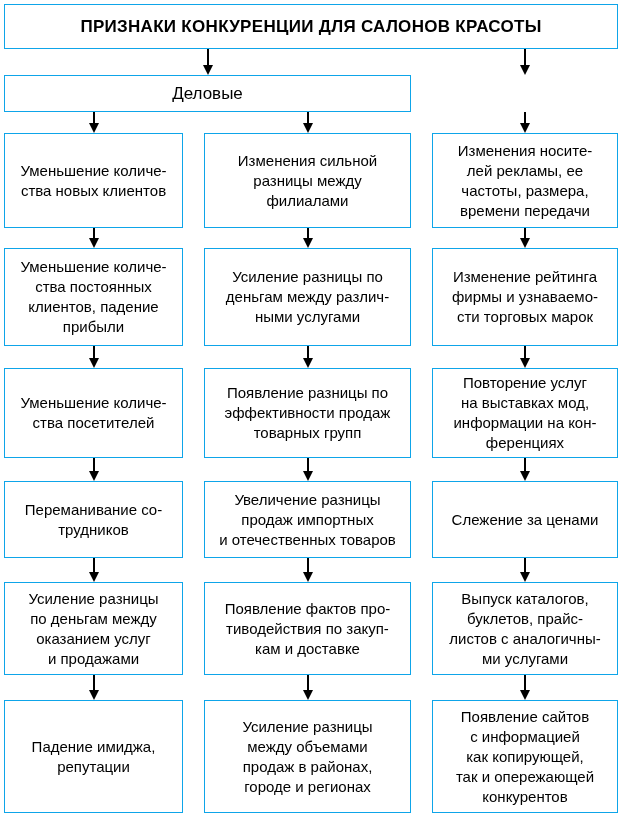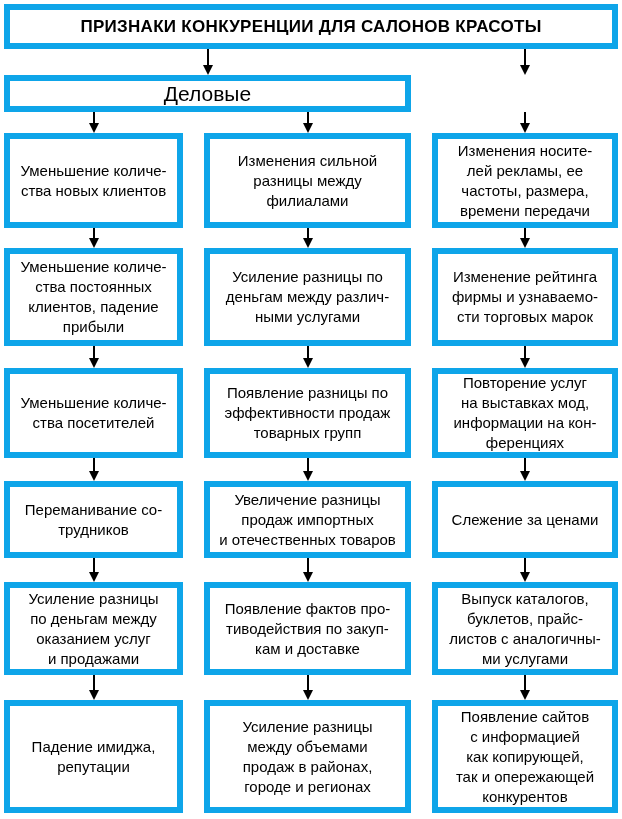--- a/index.html
+++ b/index.html
@@ -11,34 +11,34 @@
   }
   .chart {
     width: 622px; height: 819px;
     padding: 4px;
     display: grid;
     grid-template-columns: 179px 207px 186px;
     column-gap: 21px;
     grid-template-rows: 45px 26px 37px 21px 95px 20px 98px 22px 90px 23px 77px 24px 93px 25px 113px;
   }
   .box {
-    border: 6px solid #0ea5e9;
+    border: 1px solid #0ea5e9;
     background: #fff;
     display: flex; align-items: center; justify-content: center;
     text-align: center;
     white-space: pre-line;
     font-size: 15px; line-height: 20px;
     padding: 2px 3px;
   }
   .title {
     font-weight: bold;
     font-size: 17px;
     letter-spacing: 0.3px;
   }
-  .header { font-size: 21px; }
+  .header { font-size: 17px; }
   .arrow {
     position: relative;
     width: 14px;
     justify-self: center;
     align-self: stretch;
   }
   .arrow::before {
     content: "";
     position: absolute; left: 50%; margin-left: -1px;
     top: 0; bottom: 5px; width: 2px; background: #000;

